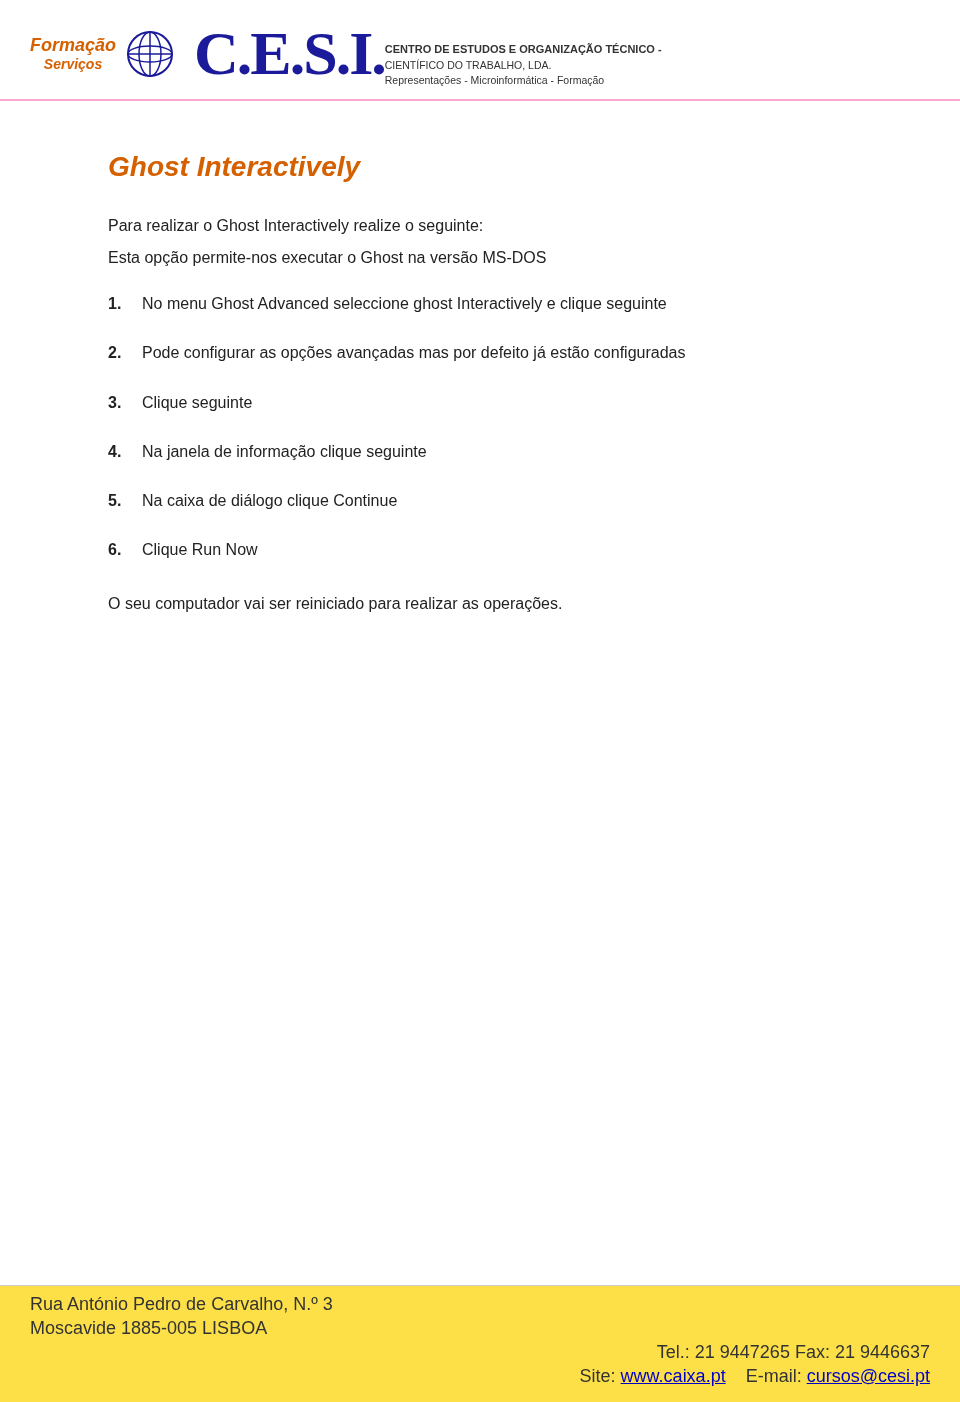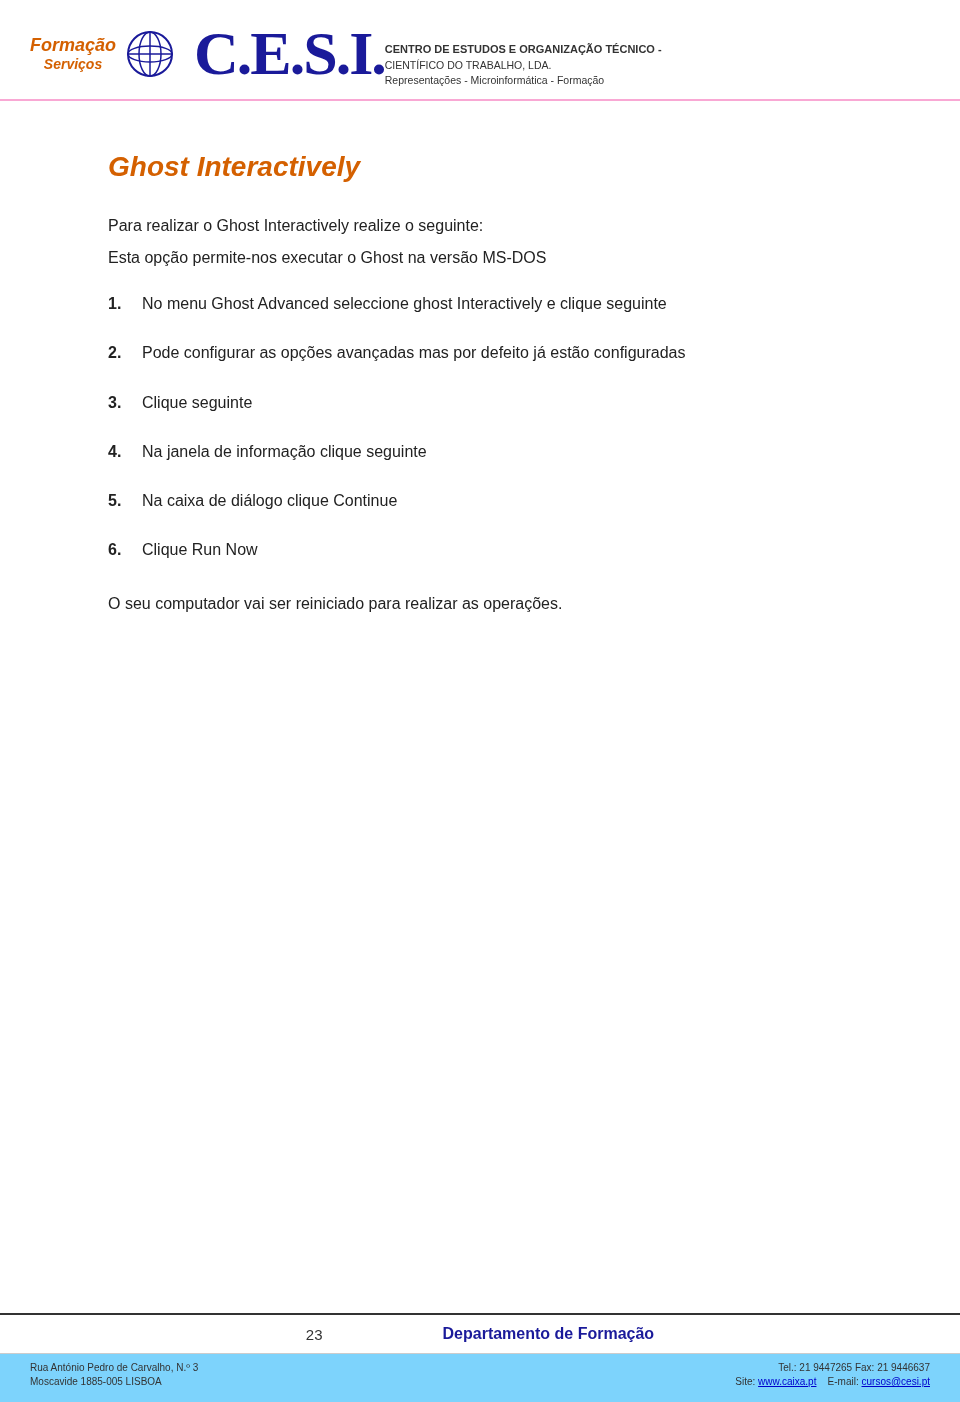--- a/index.html
+++ b/index.html
@@ -157,27 +157,28 @@
       margin-right: 120px;
     }
 
     .footer-dept {
       font-size: 16px;
       font-weight: bold;
       color: #1a1a9a;
     }
 
     .footer-bottom {
-      background: #7dd3fc;
+      background: #fde047;
       display: flex;
       justify-content: space-between;
       padding: 8px 30px 12px 30px;
-      font-size: 10px;
+      font-size: 18px;
       color: #333;
       border-top: 1px solid #ccc;
+      flex-direction: column;
     }
 
     .footer-left p {
       margin-bottom: 3px;
     }
 
     .footer-right p {
       margin-bottom: 3px;
       text-align: right;
     }
@@ -258,24 +259,20 @@
     <li>
       <span class="num">6.</span>
       <span class="list-item-text">Clique Run Now</span>
     </li>
   </ol>
 
   <p class="closing-text">O seu computador vai ser reiniciado para realizar as operações.</p>
 </main>
 
 <footer class="footer">
-  <div class="footer-top">
-    <span class="footer-page-num">23</span>
-    <span class="footer-dept">Departamento de Formação</span>
-  </div>
   <div class="footer-bottom">
     <div class="footer-left">
       <p>Rua António Pedro de Carvalho, N.º 3</p>
       <p>Moscavide 1885-005 LISBOA</p>
     </div>
     <div class="footer-right">
       <p>Tel.: 21 9447265  Fax: 21 9446637</p>
       <p>
         <span>Site: </span><a>www.caixa.pt</a>
         &nbsp;&nbsp;

